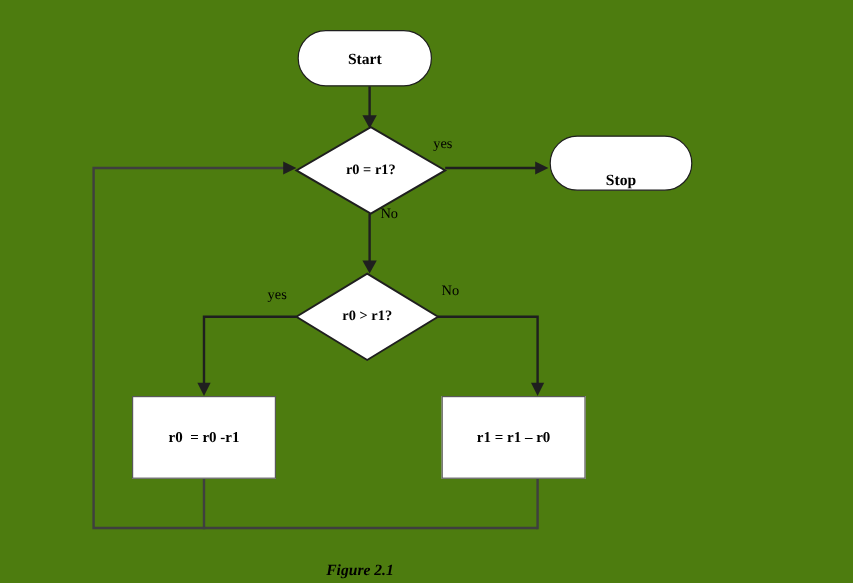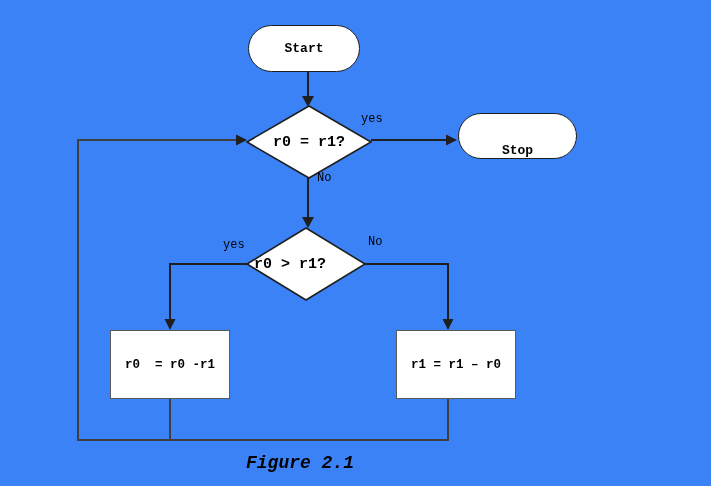--- a/index.html
+++ b/index.html
@@ -4,22 +4,22 @@
 <style>
   html, body {
     margin: 0;
     padding: 0;
     background: #ffffff;
   }
   .stage {
     position: relative;
     width: 711px;
     height: 486px;
-    background: #3b82f6;
-    font-family: Liberation Mono, monospace;
+    background: #4d7c0f;
+    font-family: Liberation Serif, serif;
     overflow: hidden;
   }
   .layer {
     position: absolute;
     left: 0;
     top: 0;
     width: 711px;
     height: 486px;
   }
   .node {
@@ -40,40 +40,40 @@
   .process {
     border: 1.6px solid #595959;
     font-size: 12.5px;
   }
   .diamond-label {
     position: absolute;
     width: 120px;
     text-align: center;
     color: #000000;
     font-weight: bold;
-    font-size: 15px;
+    font-size: 12px;
     white-space: pre;
   }
   .edge-label {
     position: absolute;
     color: #000000;
     font-size: 12px;
     line-height: 1;
     white-space: pre;
   }
   .caption {
     position: absolute;
     left: 230px;
-    top: 453px;
+    top: 467px;
     width: 140px;
     text-align: center;
     color: #000000;
     font-weight: bold;
     font-style: italic;
-    font-size: 18px;
+    font-size: 13px;
   }
 </style>
 </head>
 <body>
 
 <div class="stage">
 
   <svg class="layer" viewBox="0 0 711 486">
 
     <g>
@@ -116,27 +116,27 @@
   <div class="node terminator" style="left:248px; top:25px; width:112px; height:47px; border-radius:24px;">
     <span>Start</span>
   </div>
 
   <div class="node terminator" style="left:458px; top:113px; width:119px; height:46px; border-radius:23px;align-items:flex-end;">
     <span>Stop</span>
   </div>
 
   <div class="diamond-label" style="left:249px; top:134px;">r0 = r1?</div>
 
-  <div class="diamond-label" style="left:230px; top:256px;">r0 &gt; r1?</div>
+  <div class="diamond-label" style="left:246px; top:256px;">r0 &gt; r1?</div>
 
   <div class="node process" style="left:110px; top:330px; width:120px; height:69px;">
     <span>r0  = r0 -r1</span>
   </div>
 
-  <div class="node process" style="left:396px; top:330px; width:120px; height:69px;">
+  <div class="node process" style="left:368px; top:330px; width:120px; height:69px;">
     <span>r1 = r1 – r0</span>
   </div>
 
   <div class="edge-label" style="left:361px; top:113px;">yes</div>
 
   <div class="edge-label" style="left:317px; top:172px;">No</div>
 
   <div class="edge-label" style="left:223px; top:239px;">yes</div>
 
   <div class="edge-label" style="left:368px; top:236px;">No</div>

